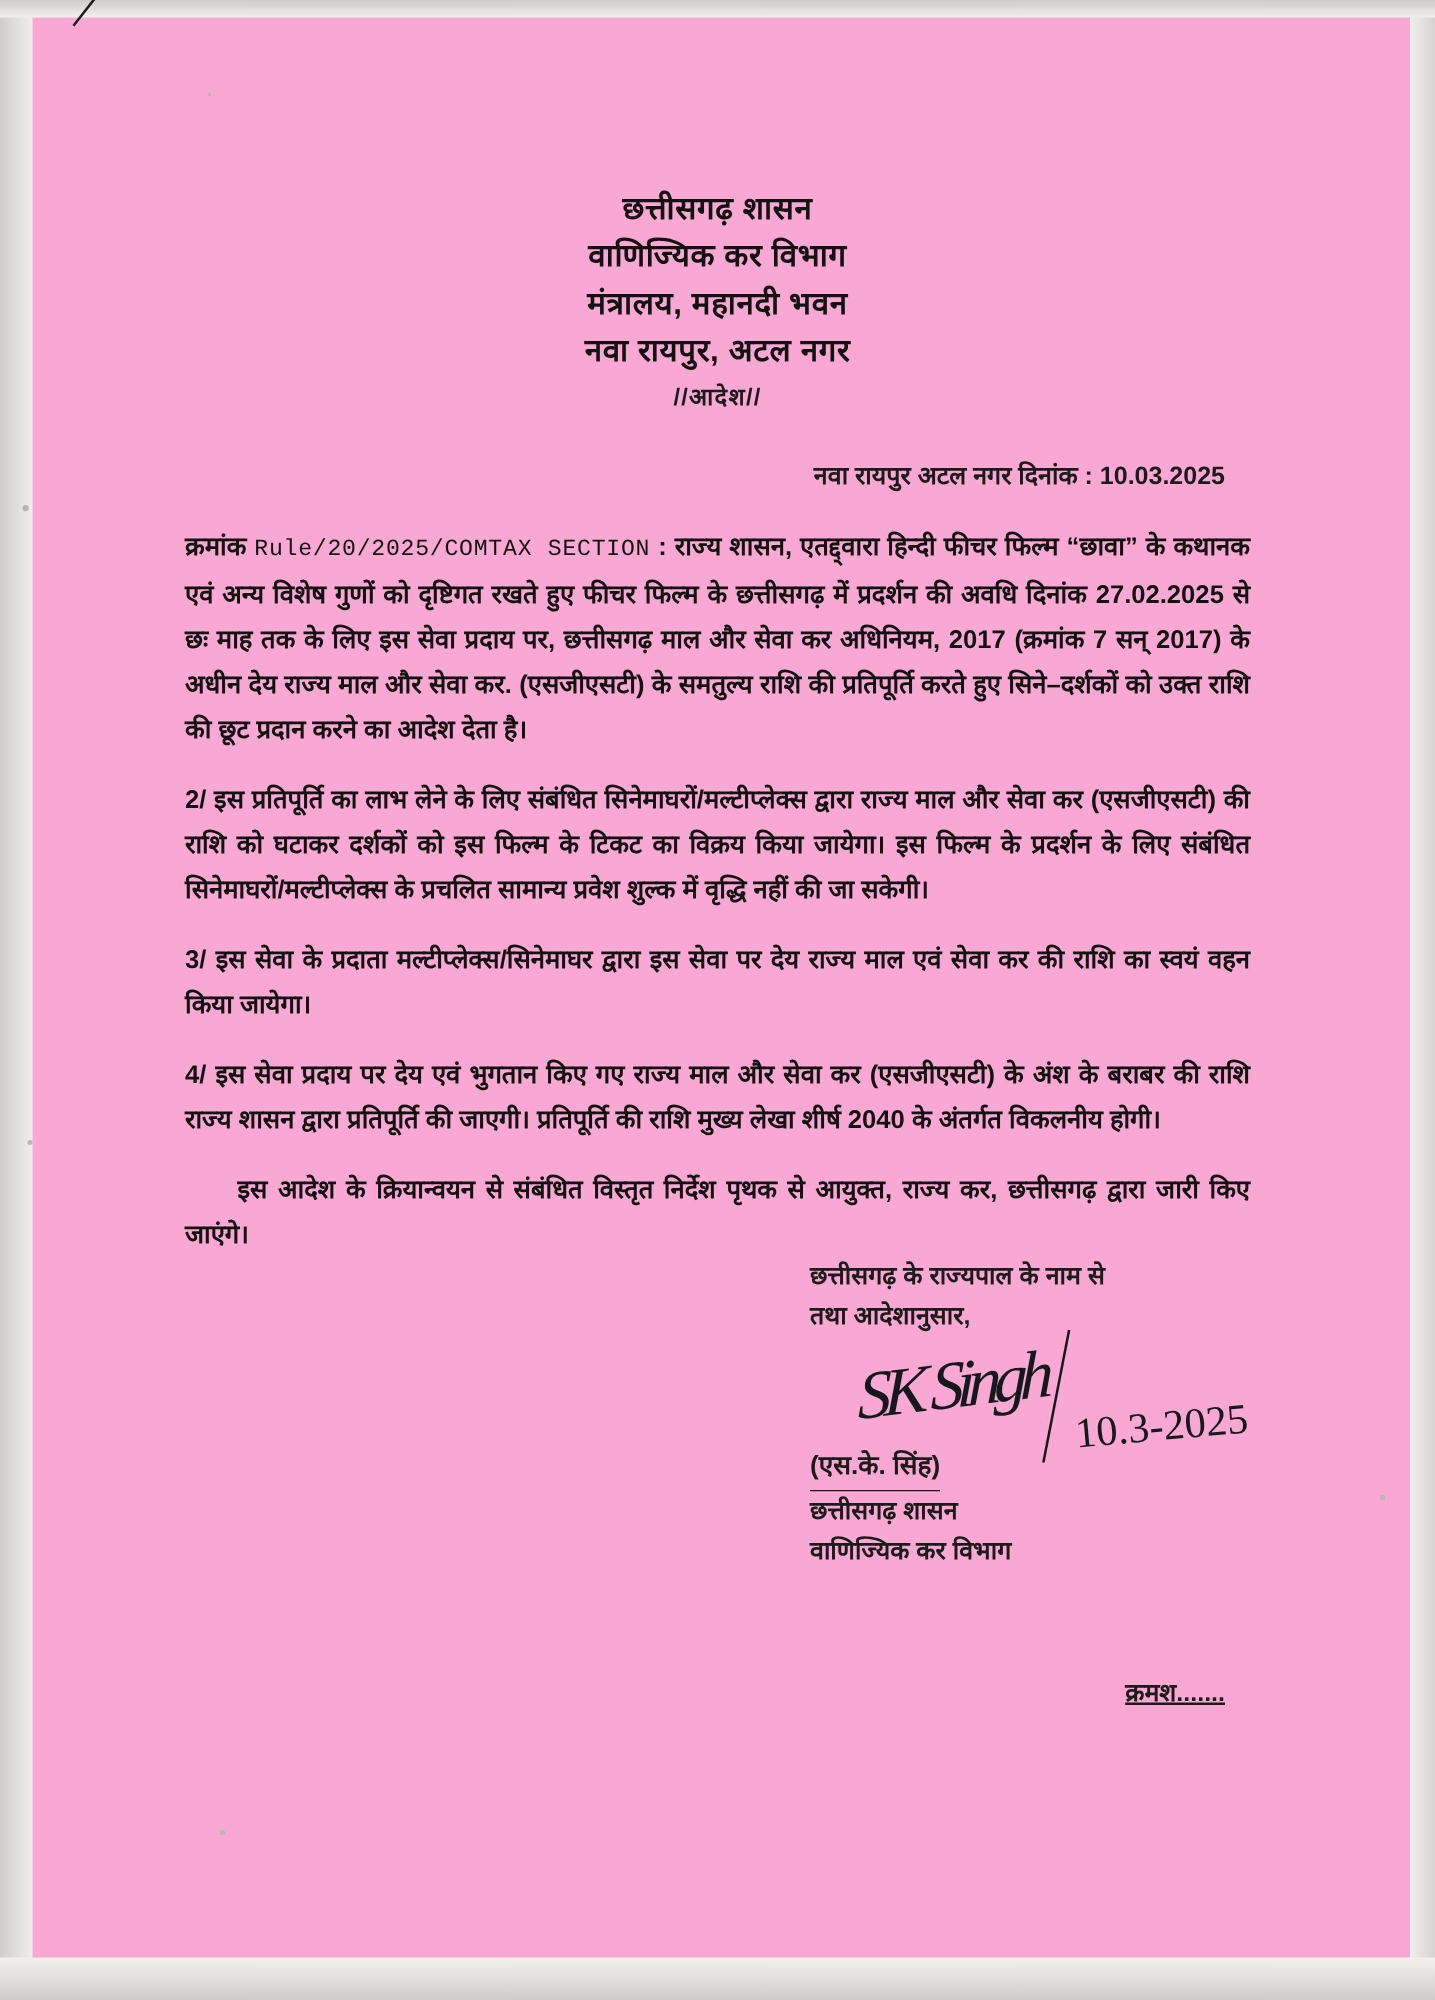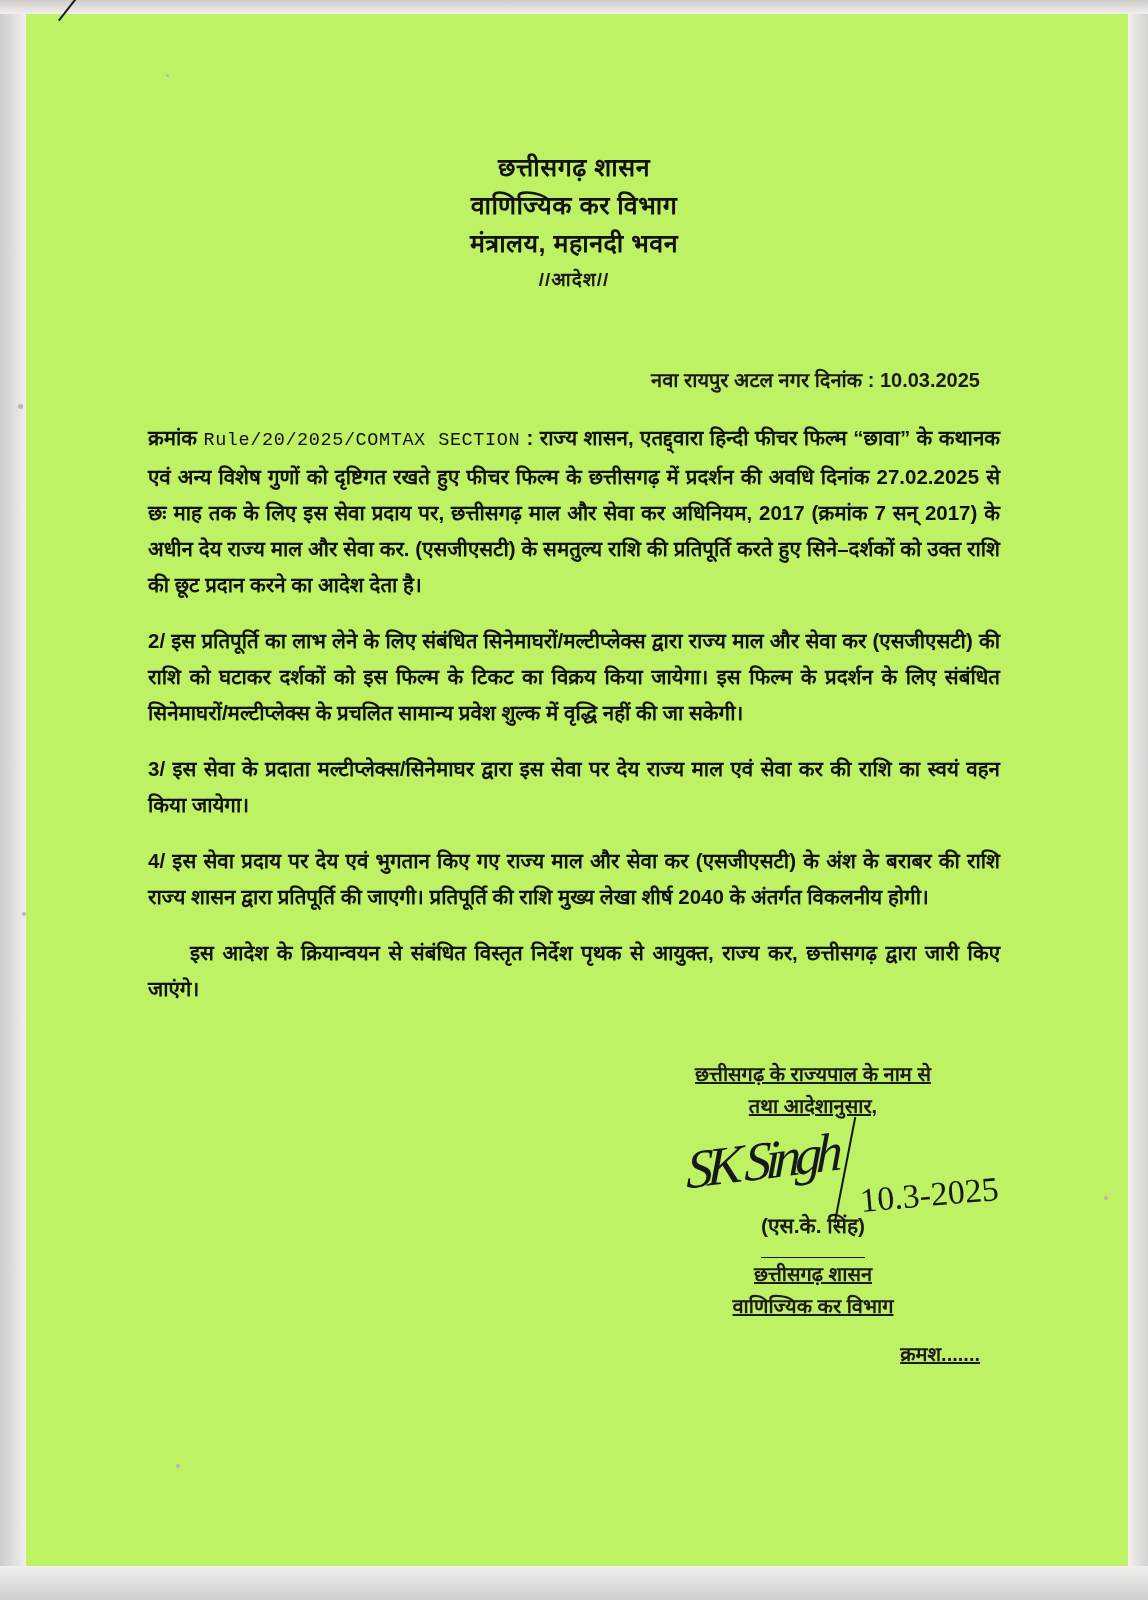--- a/index.html
+++ b/index.html
@@ -7,21 +7,21 @@
     padding: 0;
     background: #d9d9d9;
   }
   body {
     font-family: "Liberation Sans", sans-serif;
   }
   .page {
     position: relative;
     width: 1148px;
     height: 1600px;
-    background: #bef264;
+    background: #f9a8d4;
     overflow: hidden;
   }
   
   .paper-edge-left {
     position: absolute;
     left: 0; top: 0; bottom: 0;
     width: 26px;
     background: linear-gradient(to right, #cfcccb, #f1efed);
   }
   .paper-edge-right {
@@ -120,24 +120,22 @@
     letter-spacing: 0.6px;
     font-weight: 500;
   }
   .para.last {
     text-indent: 42px;
   }
 
   .signature-block {
     position: absolute;
     right: 170px;
-    top: 1058px;
-    text-align: center;
+    top: 1005px;
     width: 330px;
-    text-decoration: underline;
   }
   .sig-by {
     font-size: 20px;
     font-weight: 600;
     line-height: 32px;
   }
   .sig-space {
     position: relative;
     height: 88px;
   }
@@ -173,21 +171,21 @@
     color: #15181d;
   }
   .sig-name {
     font-size: 21px;
     font-weight: 700;
     line-height: 32px;
   }
   .sig-name-underline {
     display: inline-block;
     border-bottom: 1px solid #1b1b1b;
-    padding-bottom: 15px;
+    padding-bottom: 3px;
   }
   .sig-post {
     font-size: 21px;
     font-weight: 700;
     line-height: 32px;
   }
   .sig-org {
     font-size: 20px;
     font-weight: 600;
     line-height: 32px;
@@ -225,20 +223,21 @@
   <div class="speck" style="left:1104px;top:1196px;width:4px;height:4px;"></div>
 
   <div class="doc-body">
 
     <div class="pen-stroke"></div>
 
     <div class="header">
       <div class="header-line">छत्तीसगढ़ शासन</div>
       <div class="header-line">वाणिज्यिक कर विभाग</div>
       <div class="header-line">मंत्रालय, महानदी भवन</div>
+      <div class="header-line">नवा रायपुर, अटल नगर</div>
       <div class="order-word">//आदेश//</div>
     </div>
 
     <div class="date-line">नवा रायपुर अटल नगर दिनांक : 10.03.2025</div>
 
     <div class="content">
       <p class="para first"><span>क्रमांक</span> <span class="rule-no">Rule/20/2025/COMTAX SECTION</span> <span>: राज्य शासन, एतद्द्वारा हिन्दी फीचर फिल्म “छावा” के कथानक एवं अन्य विशेष गुणों को दृष्टिगत रखते हुए फीचर फिल्म के छत्तीसगढ़ में प्रदर्शन की अवधि दिनांक 27.02.2025 से छः माह तक के लिए इस सेवा प्रदाय पर, छत्तीसगढ़ माल और सेवा कर अधिनियम, 2017 (क्रमांक 7 सन् 2017) के अधीन देय राज्य माल और सेवा कर. (एसजीएसटी) के समतुल्य राशि की प्रतिपूर्ति करते हुए सिने–दर्शकों को उक्त राशि की छूट प्रदान करने का आदेश देता है।</span></p>
       <p class="para">2/     इस प्रतिपूर्ति का लाभ लेने के लिए संबंधित सिनेमाघरों/मल्टीप्लेक्स द्वारा राज्य माल और सेवा कर (एसजीएसटी) की राशि को घटाकर दर्शकों को इस फिल्म के टिकट का विक्रय किया जायेगा। इस फिल्म के प्रदर्शन के लिए संबंधित सिनेमाघरों/मल्टीप्लेक्स के प्रचलित सामान्य प्रवेश शुल्क में वृद्धि नहीं की जा सकेगी।</p>
       <p class="para">3/     इस सेवा के प्रदाता मल्टीप्लेक्स/सिनेमाघर द्वारा इस सेवा पर देय राज्य माल एवं सेवा कर की राशि का स्वयं वहन किया जायेगा।</p>
       <p class="para">4/ इस सेवा प्रदाय पर देय एवं भुगतान किए गए राज्य माल और सेवा कर (एसजीएसटी) के अंश के बराबर की राशि राज्य शासन द्वारा प्रतिपूर्ति की जाएगी। प्रतिपूर्ति की राशि मुख्य लेखा शीर्ष 2040 के अंतर्गत विकलनीय होगी।</p>

